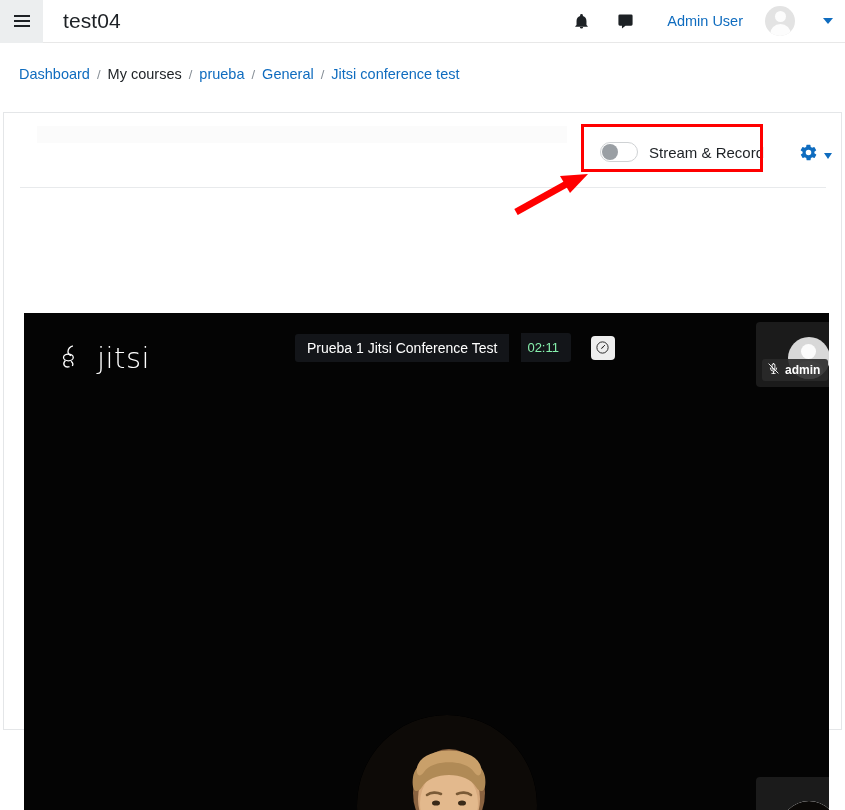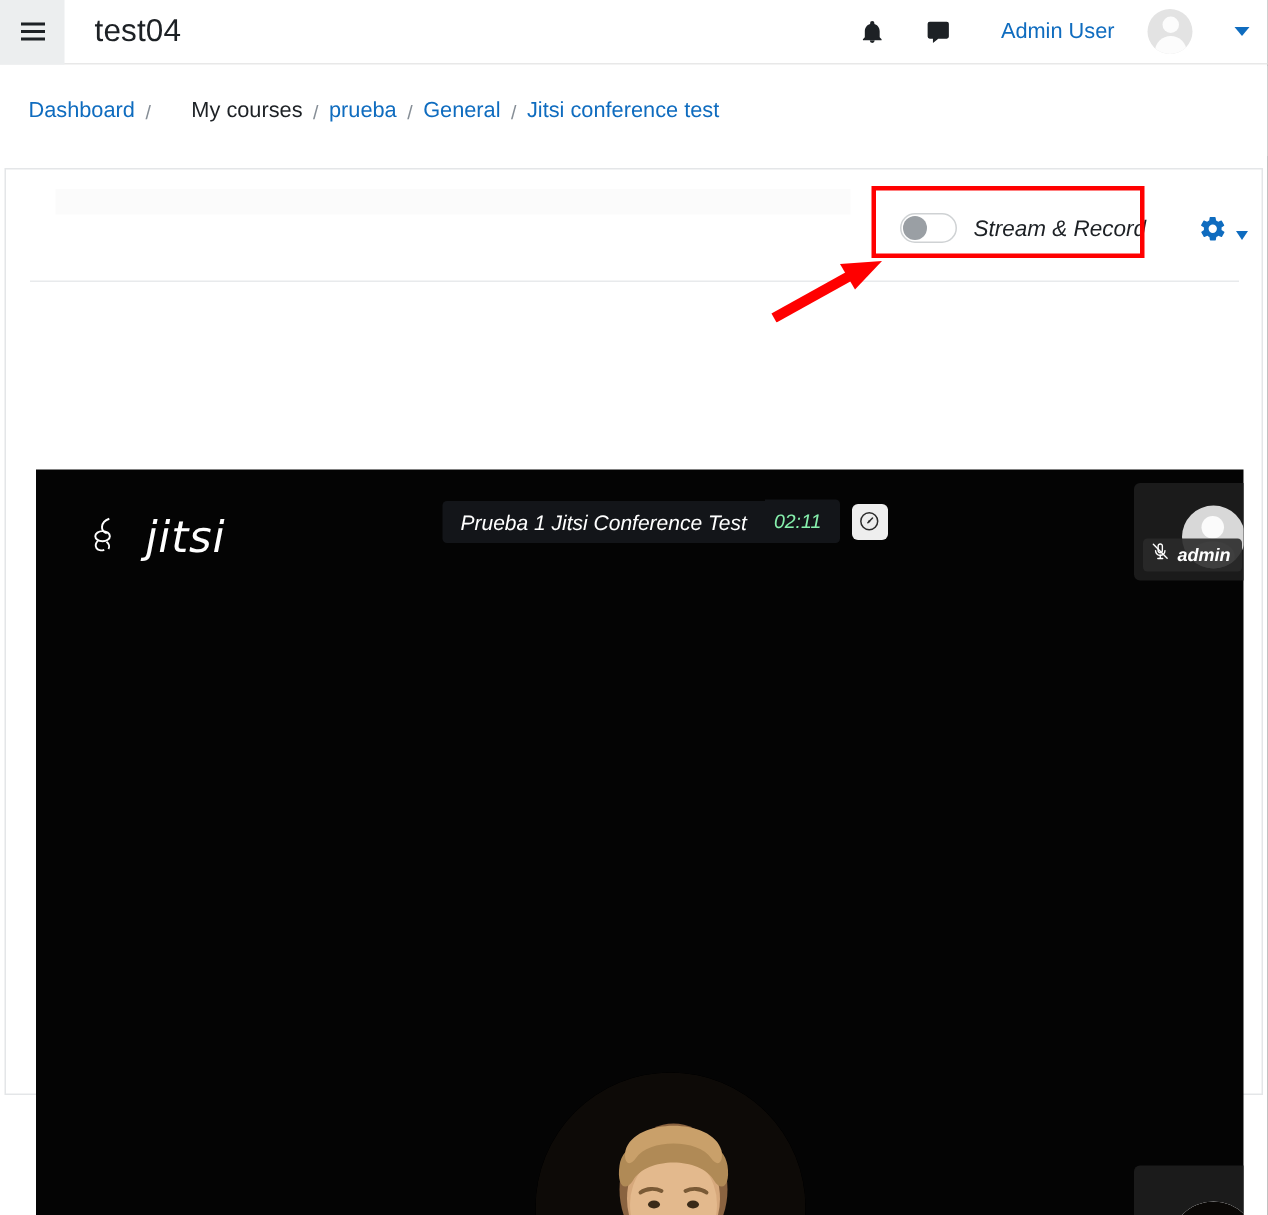--- a/index.html
+++ b/index.html
@@ -62,27 +62,27 @@
     margin-left: 12px; cursor: pointer;
   }
 
   
   .breadcrumb-bar {
     position: absolute; left: 0; top: 44px; width: 845px; height: 60px;
     background: #fff; display: flex; align-items: center;
     padding-left: 19px;
   }
   .crumb { font-size: 14.5px; color: #0f6cbf; cursor: pointer; }
-  .crumb.plain { color: #1d2125; cursor: default; margin-left: 20px; }
+  .crumb.plain { color: #1d2125; cursor: default; }
   .crumb-sep { color: #868e96; font-size: 13px; margin: 0 7px; }
 
   
   .card {
     position: absolute; left: 3px; top: 112px; width: 839px; height: 618px;
-    background: #fff; border: 1px solid #e4e6e8; border-top: 1px solid #e4e6e8; font-style: italic;
+    background: #fff; border: 1px solid #e4e6e8; border-top: 1px solid #e4e6e8;
   }
   .card-toolrow {
     position: relative; height: 76px; width: 100%;
   }
   .skeleton-band {
     position: absolute; left: 33px; top: 13px; width: 530px; height: 17px;
     background: #fbfbfb;
   }
   .hr-line {
     position: absolute; left: 16px; top: 74px; width: 806px; height: 1px;
@@ -136,21 +136,21 @@
     position: absolute; left: 33px; top: 28px;
     display: flex; align-items: center; color: #ffffff;
   }
   .jitsi-logo .word {
     font-size: 29px; letter-spacing: .5px; font-weight: 300;
     font-family: "DejaVu Sans", sans-serif; margin-left: 12px;
   }
 
   .conf-header {
     position: absolute; left: 271px; top: 20px;
-    display: flex; align-items: center; gap: 0;
+    display: flex; align-items: center; gap: 12px;
   }
   .conf-subject {
     background: #131519; color: #ffffff; font-size: 14px;
     padding: 6px 12px; border-radius: 3px 0 0 3px; white-space: nowrap;
   }
   .conf-timer {
     background: #131519; color: #86efac; font-size: 13px;
     padding: 7px 12px 7px 6px; border-radius: 0 3px 3px 0;
   }
   .conf-stats {

